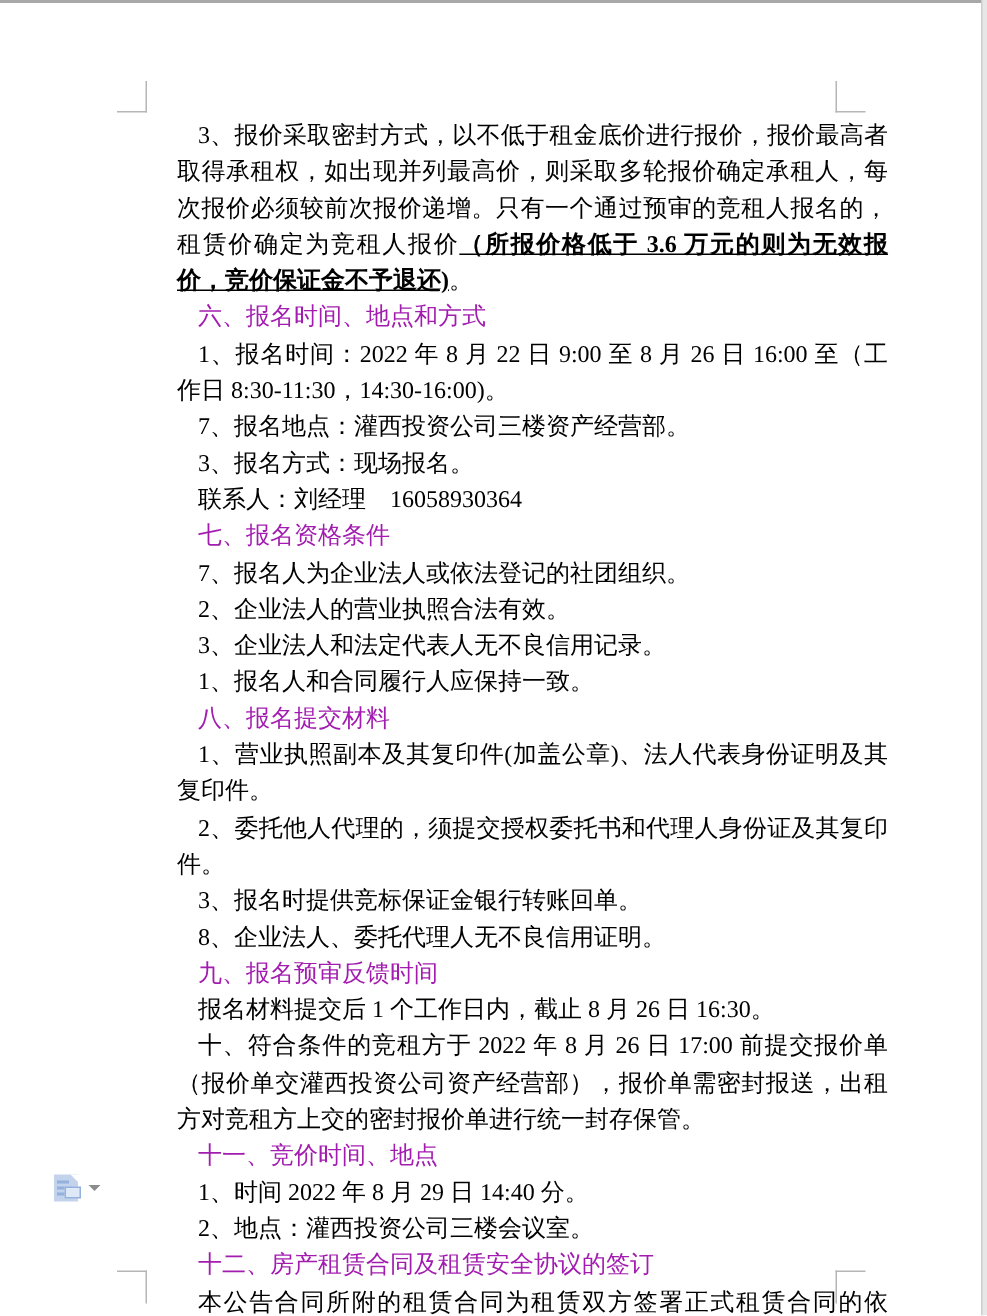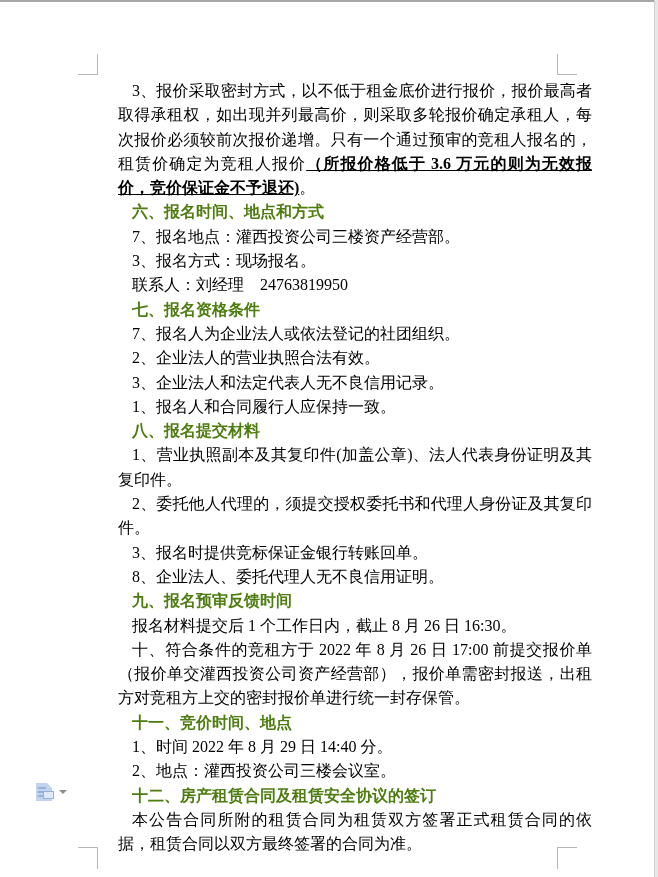--- a/index.html
+++ b/index.html
@@ -27,21 +27,21 @@
   .crop.tr { left:557px; top:54px;  border-left:1px solid #b6b6b6;  border-bottom:1px solid #b6b6b6; }
   .crop.bl { left:78px;  top:847px; border-right:1px solid #b6b6b6; border-top:1px solid #b6b6b6; height:21px; }
   .crop.br { left:557px; top:847px; border-left:1px solid #b6b6b6;  border-top:1px solid #b6b6b6; height:21px; }
 
   .doc-text {
     position:absolute; left:94px; top:79px; width:474px;
     font-size:16px; line-height:24.3px; color:#000000;
     text-align:justify; text-justify:inter-ideograph;margin-left:24px;
   }
   .para { margin:0; text-indent:14px; }
-  .para.heading { color:#4d7c0f; font-weight:bold; }
+  .para.heading { color:#a21caf; font-weight:normal; }
   .run-bu { font-weight:bold; text-decoration:underline; }
 
   
   .paste-btn { position:absolute; left:34px; top:781px; width:36px; height:24px; cursor:pointer; }
   .paste-icon { position:absolute; left:2px; top:2px; width:16px; height:18px; background:#c3d3ec; }
   .paste-icon .fold {
     position:absolute; right:0; top:0; width:0; height:0;
     border-top:5px solid #ffffff; border-left:5px solid transparent;
   }
   .paste-icon .ln { position:absolute; left:2px; height:2px; background:#94b0dc; }
@@ -66,23 +66,24 @@
   <div class="right-strip"></div>
 
   <div class="crop tl"></div>
   <div class="crop tr"></div>
   <div class="crop bl"></div>
   <div class="crop br"></div>
 
   <div class="doc-text" id="doc-body">
       <div class="para"><span>3、报价采取密封方式，以不低于租金底价进行报价，报价最高者取得承租权，如出现并列最高价，则采取多轮报价确定承租人，每次报价必须较前次报价递增。只有一个通过预审的竞租人报名的，租赁价确定为竞租人报价</span><span class="run-bu">（所报价格低于 3.6 万元的则为无效报价，竞价保证金不予退还)</span><span>。</span></div>
       <div class="para heading"><span>六、报名时间、地点和方式</span></div>
+      <div class="para"><span>1、报名时间：2022 年 8 月 22 日 9:00 至 8 月 26 日 16:00 至（工作日 8:30-11:30，14:30-16:00)。</span></div>
       <div class="para"><span>7、报名地点：灌西投资公司三楼资产经营部。</span></div>
       <div class="para"><span>3、报名方式：现场报名。</span></div>
-      <div class="para"><span>联系人：刘经理　24763819950</span></div>
+      <div class="para"><span>联系人：刘经理　16058930364</span></div>
       <div class="para heading"><span>七、报名资格条件</span></div>
       <div class="para"><span>7、报名人为企业法人或依法登记的社团组织。</span></div>
       <div class="para"><span>2、企业法人的营业执照合法有效。</span></div>
       <div class="para"><span>3、企业法人和法定代表人无不良信用记录。</span></div>
       <div class="para"><span>1、报名人和合同履行人应保持一致。</span></div>
       <div class="para heading"><span>八、报名提交材料</span></div>
       <div class="para"><span>1、营业执照副本及其复印件(加盖公章)、法人代表身份证明及其复印件。</span></div>
       <div class="para"><span>2、委托他人代理的，须提交授权委托书和代理人身份证及其复印件。</span></div>
       <div class="para"><span>3、报名时提供竞标保证金银行转账回单。</span></div>
       <div class="para"><span>8、企业法人、委托代理人无不良信用证明。</span></div>

